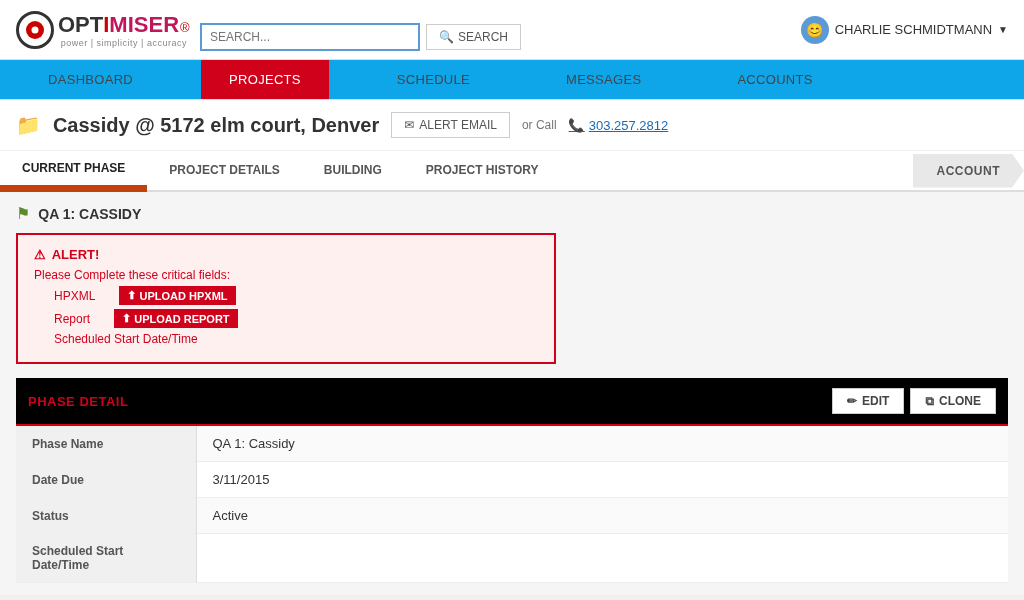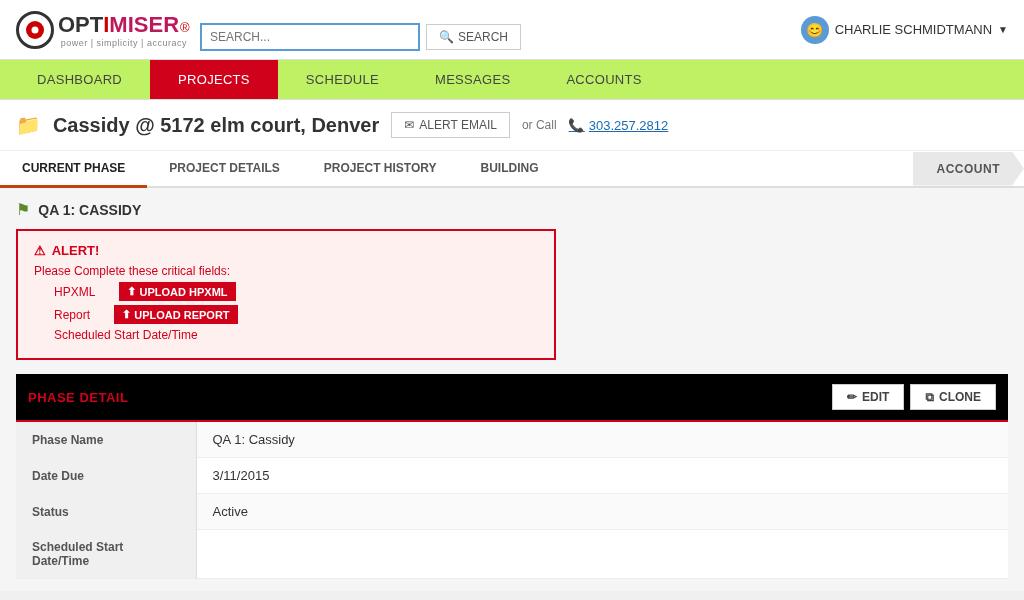--- a/index.html
+++ b/index.html
@@ -101,25 +101,26 @@
       background: #5b9bd5;
       display: flex;
       align-items: center;
       justify-content: center;
       color: white;
       font-size: 14px;
     }
 
     
     .nav-bar {
-      background: #bef264;
+      background: #0ea5e9;
       display: flex;
       border-bottom: 1px solid #ddd;
-      padding: 0 9px;
+      padding: 0 20px;
       height: 40px;
+      gap: 40px;
     }
     .nav-item {
       padding: 10px 28px;
       font-size: 13px;
       font-weight: 500;
       color: #444;
       cursor: pointer;
       border: none;
       background: none;
       text-transform: uppercase;
@@ -189,21 +190,21 @@
       font-weight: bold;
       color: #555;
       cursor: pointer;
       border: none;
       background: none;
       text-transform: uppercase;
       border-bottom: 3px solid transparent;
       margin-bottom: -2px;
     }
     .tab-item.active {
-      border-bottom: 3px solid #c2410c;
+      border-bottom: 7px solid #c2410c;
       color: #222;
     }
     .tab-arrow {
       margin-left: auto;
       background: #e8e8e8;
       padding: 10px 24px;
       font-size: 12px;
       font-weight: bold;
       color: #555;
       clip-path: polygon(0 0, calc(100% - 12px) 0, 100% 50%, calc(100% - 12px) 100%, 0 100%);
@@ -393,22 +394,22 @@
   <span class="or-call">or Call</span>
   <span class="phone-link">
     <span>📞</span>
     <span>303.257.2812</span>
   </span>
 </div>
 
 <div class="tabs-bar">
   <button class="tab-item active">CURRENT PHASE</button>
   <button class="tab-item">PROJECT DETAILS</button>
+  <button class="tab-item">BUILDING</button>
   <button class="tab-item">PROJECT HISTORY</button>
-  <button class="tab-item">BUILDING</button>
   <div class="tab-arrow">ACCOUNT</div>
 </div>
 
 <div class="content">
 
   <div class="phase-flag">
     <span class="flag-icon">⚑</span>
     <span class="phase-name">QA 1: CASSIDY</span>
   </div>
 

